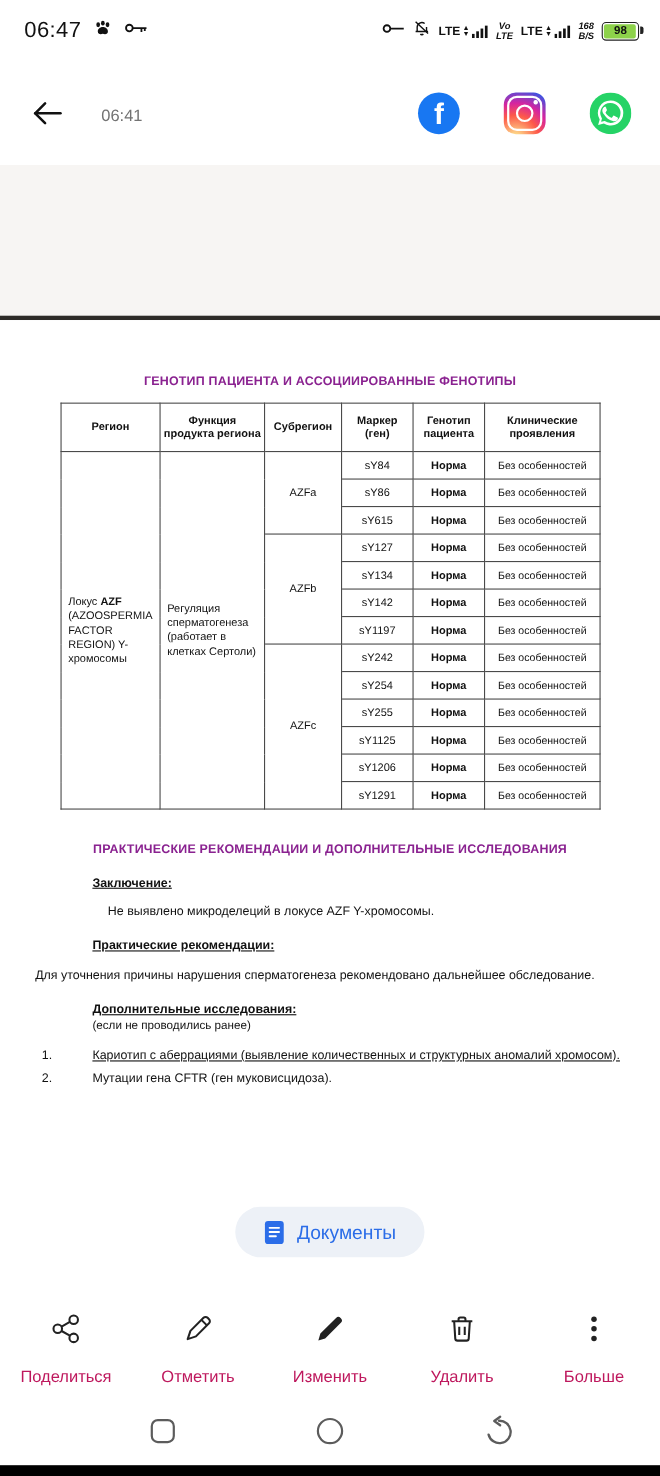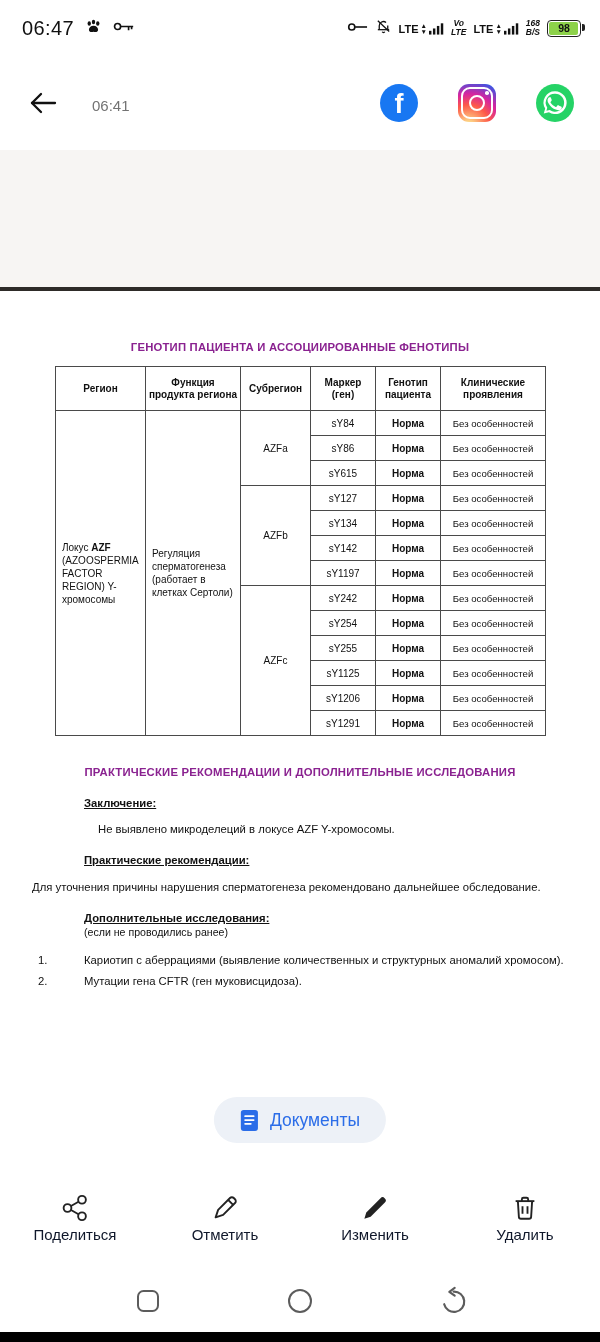--- a/index.html
+++ b/index.html
@@ -52,29 +52,29 @@
   .geno td.geno-cell { font-weight:bold; }
   .geno td.clin-cell { font-size:9.6px; }
 
   .label-u { font-weight:bold; text-decoration:underline; font-size:11.3px; margin:19px 0 0 52px; }
   .conclusion { font-weight:normal; font-size:11.3px; margin:14px 0 0 66px; }
   .body-text { font-size:11.3px; margin:15px 0 0 0; }
   .note { font-size:10.6px; margin:2px 0 0 52px; }
   .dlist { margin-top:15px; }
   .ditem { position:relative; padding-left:52px; font-size:11.3px; line-height:15px; margin-top:6px; text-align:justify; }
   .ditem .num { position:absolute; left:6px; }
-  .ditem .und { }
+  .ditem .und { text-decoration:underline; }
 
   
   .chip { position:absolute; top:1097px; left:50%; transform:translateX(-50%); height:46px; display:inline-flex; align-items:center; gap:11px; padding:0 26px; border:none; border-radius:23px; background:#edf1f7; color:#2b6de8; font-size:17.5px; font-family:inherit; cursor:pointer; }
 
   
   .toolbar { position:absolute; top:1183px; left:0; right:0; height:84px; background:#fff; display:flex; }
   .tb-item { flex:1; display:flex; flex-direction:column; align-items:center; padding-top:10px; background:none; border:none; cursor:pointer; font-family:inherit; }
-  .tb-item .lbl { font-size:15px; color:#0f172a; margin-top:3px; }
+  .tb-item .lbl { font-size:15px; color:#be185d; margin-top:20px; }
 
   
   .navbar { position:absolute; top:1270px; left:0; right:0; height:62px; background:#fff; display:flex; align-items:center; justify-content:center; gap:112px; }
   .nav-btn { width:40px; height:40px; background:none; border:none; display:flex; align-items:center; justify-content:center; cursor:pointer; }
   .bottom-strip { position:absolute; bottom:0; left:0; right:0; height:10px; background:#000; }
 </style>
 </head>
 <body>
 
 <div class="screen">
@@ -340,20 +340,28 @@
     </button>
     <button class="tb-item">
       <svg width="30" height="30" viewBox="0 0 24 24" fill="none" stroke="#222" stroke-width="1.5">
           <path d="M4.5 6.5h15"></path>
           <path d="M9.5 6.5V5a1.2 1.2 0 0 1 1.2-1.2h2.6A1.2 1.2 0 0 1 14.5 5v1.5"></path>
           <path d="M6.3 6.5l.8 12.6a1.6 1.6 0 0 0 1.6 1.5h6.6a1.6 1.6 0 0 0 1.6-1.5l.8-12.6"></path>
           <path d="M10 10.5v6M14 10.5v6"></path>
         </svg>
       <span class="lbl">Удалить</span>
     </button>
+    <button class="tb-item">
+      <svg width="30" height="30" viewBox="0 0 24 24" fill="#222">
+          <circle cx="12" cy="5" r="2"></circle>
+          <circle cx="12" cy="12" r="2"></circle>
+          <circle cx="12" cy="19" r="2"></circle>
+        </svg>
+      <span class="lbl">Больше</span>
+    </button>
   </div>
 
   <div class="navbar">
     <button class="nav-btn">
       <svg width="28" height="28" viewBox="0 0 28 28" fill="none" stroke="#5c5c5c" stroke-width="2">
           <rect x="4" y="4" width="20" height="20" rx="5.5"></rect>
         </svg>
     </button>
     <button class="nav-btn">
       <svg width="28" height="28" viewBox="0 0 28 28" fill="none" stroke="#5c5c5c" stroke-width="2">

